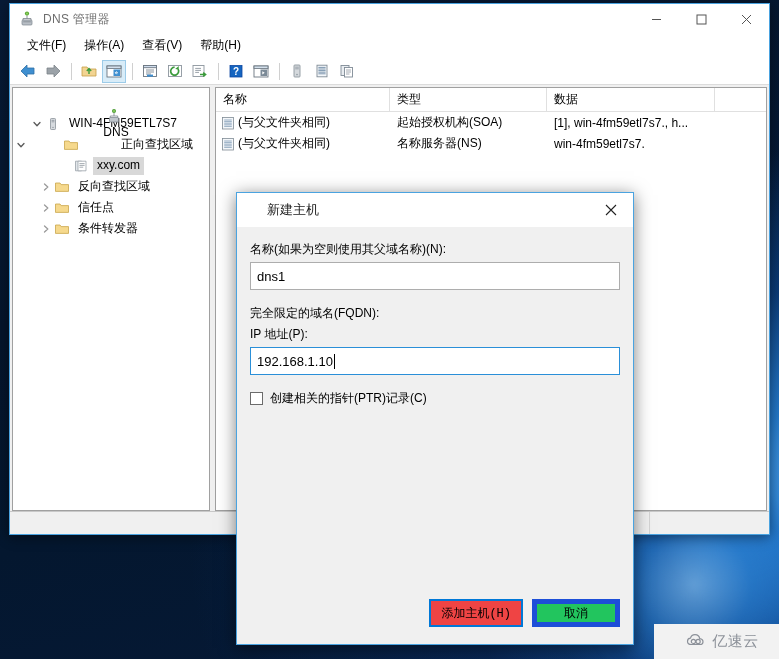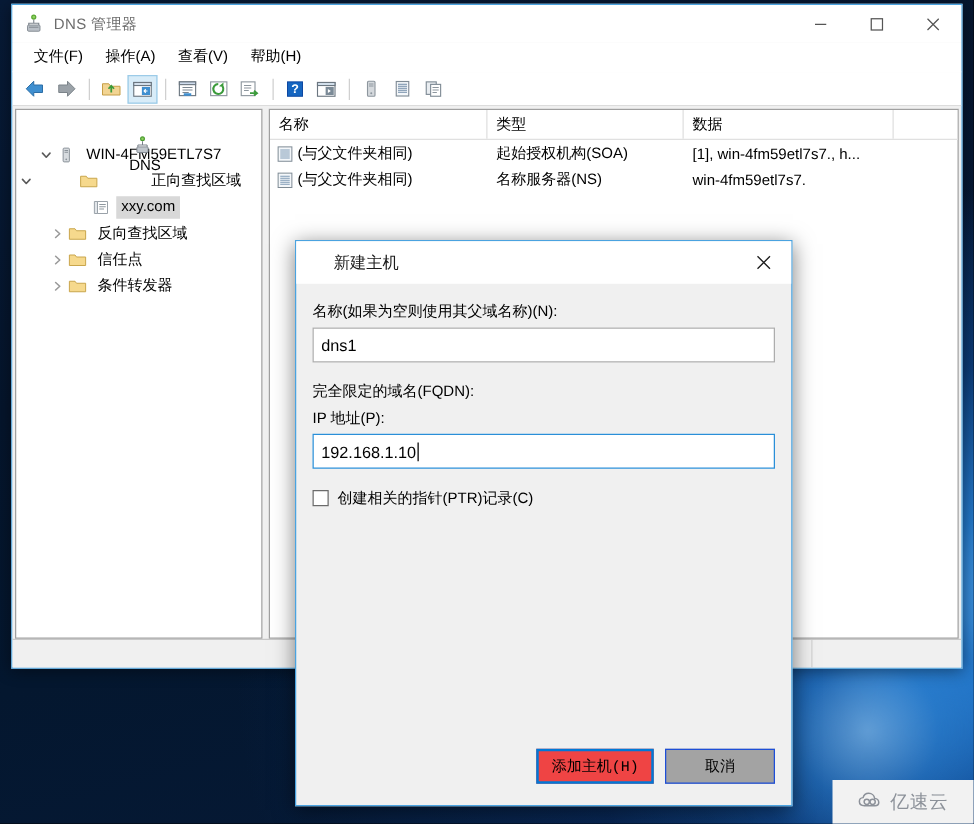--- a/index.html
+++ b/index.html
@@ -325,22 +325,22 @@
   .dlg-buttons {
     position: absolute;
     right: 13px;
     bottom: 17px;
     display: flex;
     gap: 9px;
   }
   .btn {
     min-width: 88px;
     height: 28px;
-    background: #a3a3a3;
-    border: 1px solid #1d4ed8;
+    background: #22c55e;
+    border: 5px solid #1d4ed8;
     box-sizing: border-box;
     display: flex;
     align-items: center;
     justify-content: center;
     font-size: 12px;
     padding: 0 10px;
   }
   .btn.default {
     border: 2px solid #0078d7;
     background: #ef4444;
@@ -352,20 +352,21 @@
     position: absolute;
     right: 0;
     bottom: 0;
     width: 113px;
     height: 35px;
     background: #f2f2f2;
     display: flex;
     align-items: center;
     justify-content: center;
     gap: 4px;
+    padding-left: 12px;
   }
   #watermark .wm-text {
     font-size: 15px;
     color: #8c9199;
     letter-spacing: .5px;
   }
 </style>
 </head>
 <body>
 

